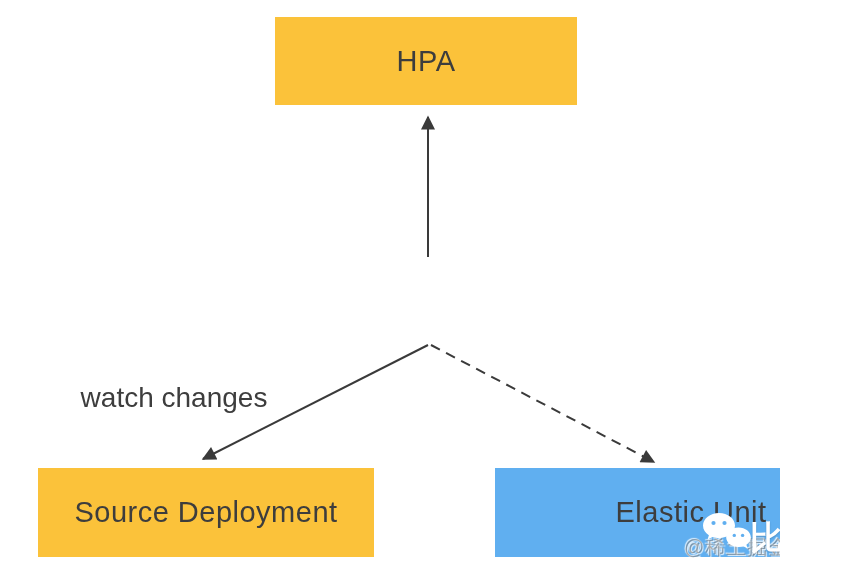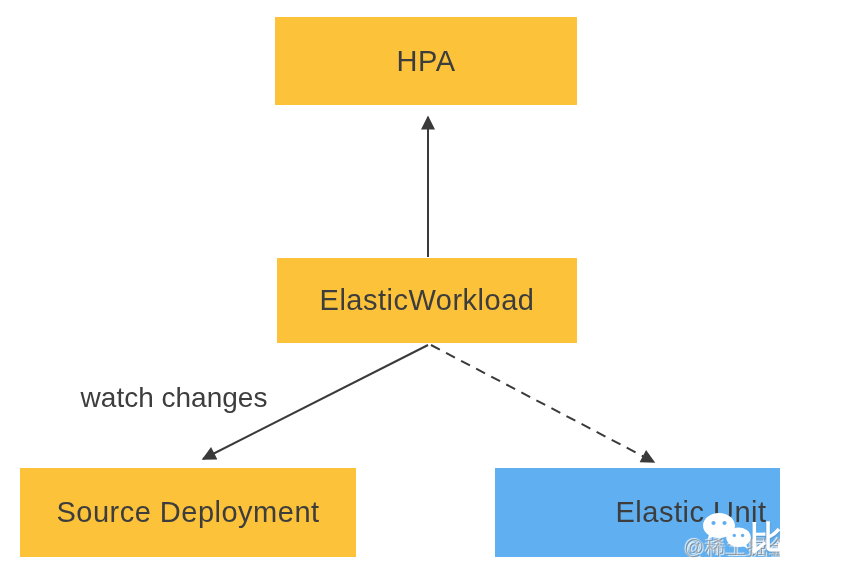--- a/index.html
+++ b/index.html
@@ -13,21 +13,21 @@
   .edges-svg{position:absolute;left:0;top:0;z-index:1;}
   .node{
     position:absolute;z-index:2;
     display:flex;align-items:center;justify-content:center;
     color:#3d3d3d;font-size:29px;letter-spacing:0.5px;
   }
   .node-yellow{background:#FBC23A;}
   .node-blue{background:#60AFF0;}
   .node-hpa{left:275px;top:17px;width:302px;height:88px;}
   .node-elastic-workload{left:277px;top:258px;width:300px;height:85px;}
-  .node-source-deployment{left:20px;top:468px;width:336px;height:89px;}
+  .node-source-deployment{left:38px;top:468px;width:336px;height:89px;}
   .node-elastic-unit{left:495px;top:468px;width:350px;height:89px;padding-left:21px;}
   .edge-label{
     position:absolute;z-index:2;
     color:#3d3d3d;font-size:28px;text-align:center;line-height:37px;
   }
   .edge-label-watch{left:42px;top:379px;width:264px;}
   .edge-label-clone{left:577px;top:361px;width:284px;}
   .watermark{position:absolute;z-index:3;left:684px;top:498px;width:182px;height:77px;}
   .wm-brand{
     position:absolute;left:66px;top:18px;
@@ -56,23 +56,20 @@
     </defs>
     <line x1="428" y1="257" x2="428" y2="117" stroke="#3A3A3A" stroke-width="2" marker-end="url(#arrowhead)"></line>
     <line x1="428" y1="345" x2="203" y2="459" stroke="#3A3A3A" stroke-width="2" marker-end="url(#arrowhead)"></line>
     <line x1="431" y1="345" x2="654" y2="462" stroke="#3A3A3A" stroke-width="2" stroke-dasharray="10 7" marker-end="url(#arrowhead)"></line>
   </svg>
 
   <div class="node node-yellow node-hpa">
     <span>HPA</span>
   </div>
 
-  <div class="node node-yellow node-elastic-workload">
-    <span>ElasticWorkload</span>
-  </div>
 
   <div class="node node-yellow node-source-deployment">
     <span>Source Deployment</span>
   </div>
 
   <div class="node node-blue node-elastic-unit">
     <span>Elastic Unit</span>
   </div>
 
   <div class="edge-label edge-label-watch">

